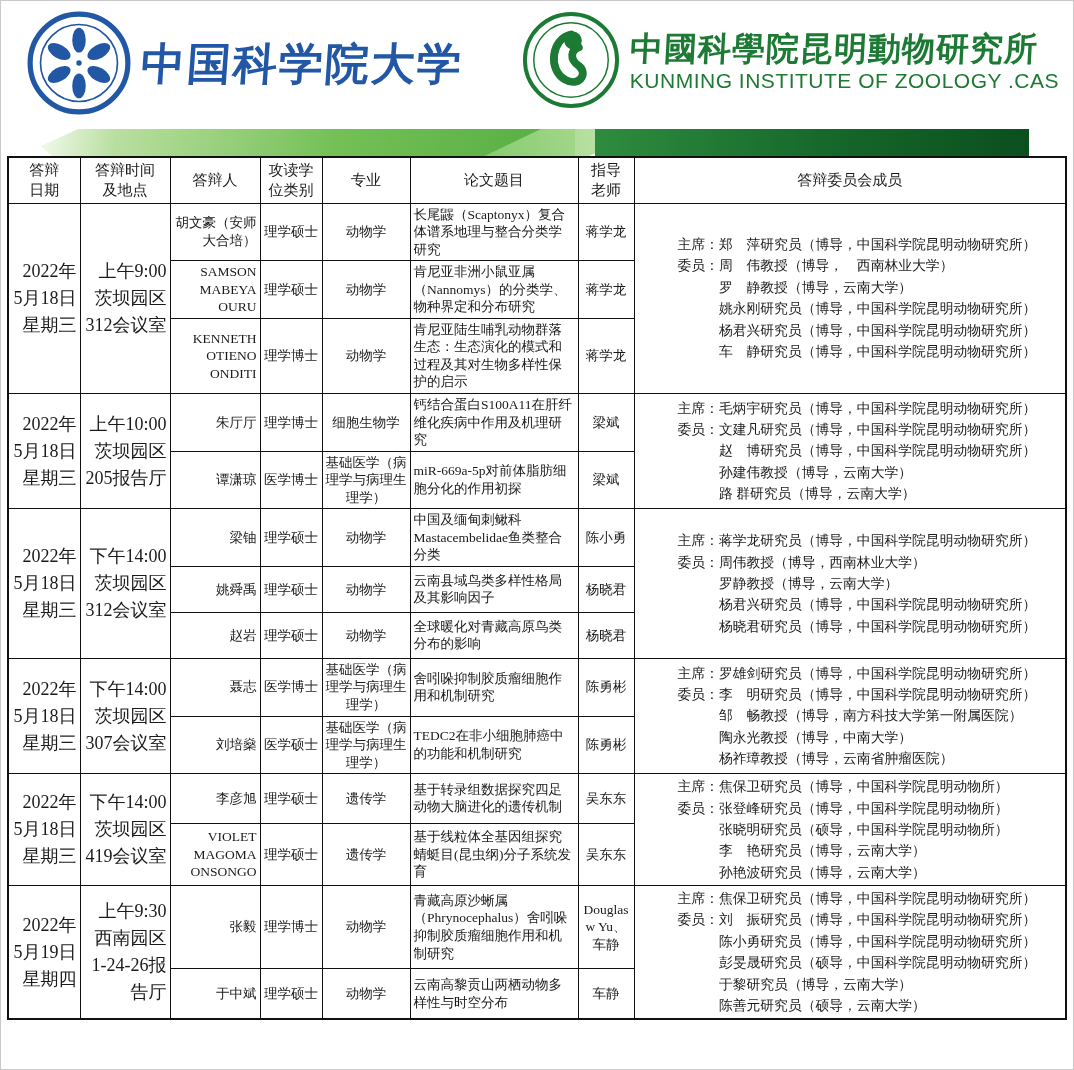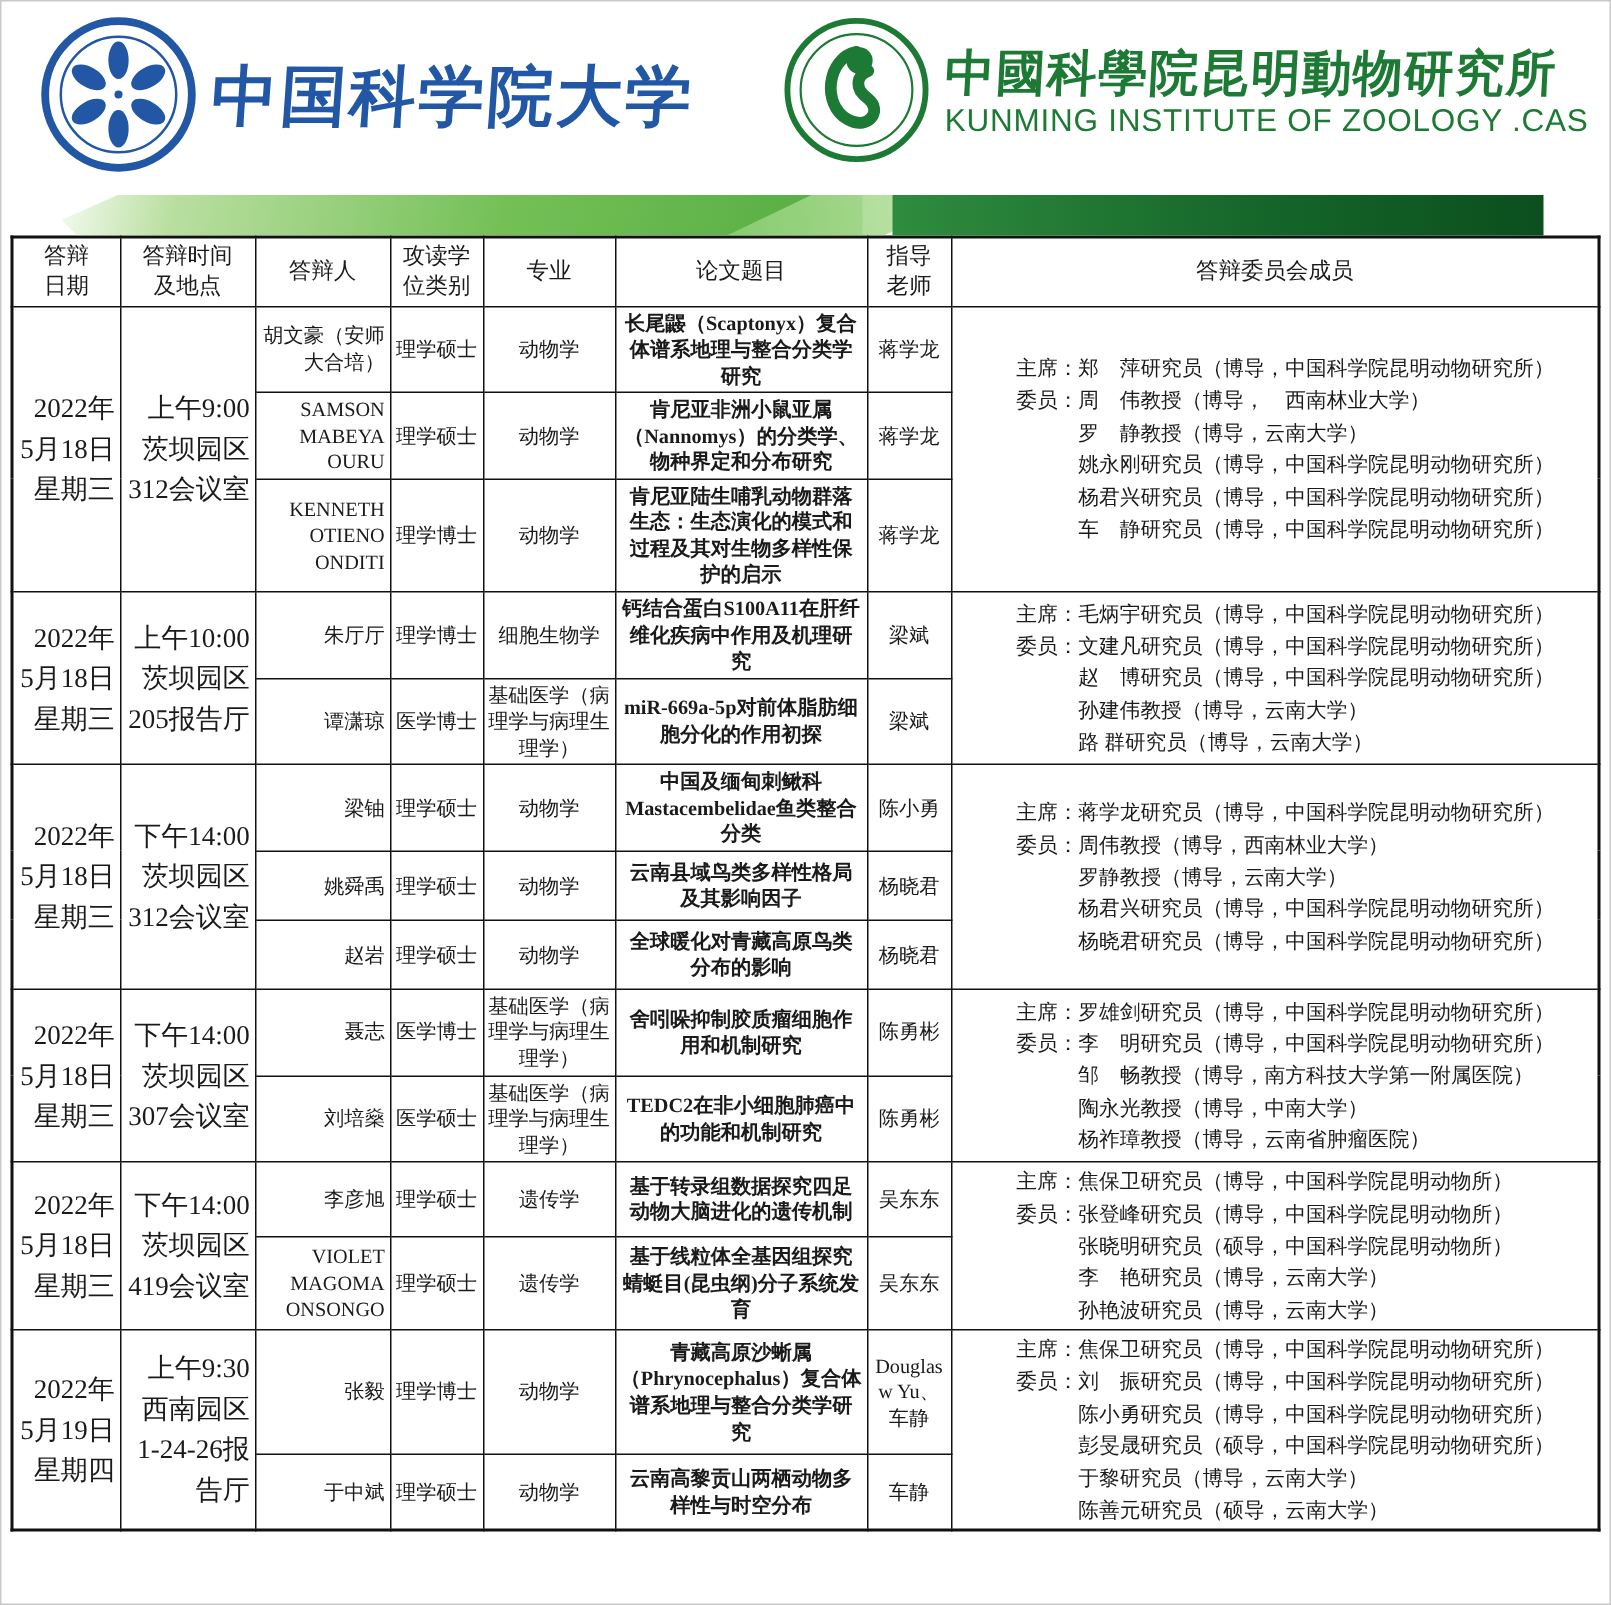--- a/index.html
+++ b/index.html
@@ -28,21 +28,21 @@
   .doc-title{margin:16px 0 10px 0;text-align:center;font-size:29px;font-weight:bold;color:#c00000;letter-spacing:1px;}
   
   table.def{border-collapse:collapse;margin:0 auto;width:1058px;table-layout:fixed;}
   table.def th,table.def td{border:1px solid #111;vertical-align:middle;padding:2px 3px;box-sizing:border-box;}
   table.def{border:2px solid #111;}
   thead th{font-size:15px;font-weight:normal;text-align:center;white-space:pre-line;height:46px;line-height:1.35;}
   td{font-size:13.5px;line-height:1.3;}
   .c-date,.c-venue{text-align:right;white-space:pre-line;font-size:18px;line-height:1.5;}
   .c-name{text-align:right;white-space:pre-line;}
   .c-degree,.c-major,.c-advisor{text-align:center;margin-left:45px;}
-  .c-title{text-align:center;font-weight:bold;}
+  .c-title{}
   .c-comm{padding:4px 2px 4px 6px;}
   .comm-line{font-size:13.8px;line-height:1.55;white-space:pre-wrap;margin-left:40px;}
   
   tbody td{height:46px;}
 </style>
 </head>
 <body>
 
 <div class="page">
 
@@ -278,21 +278,21 @@
         <tr>
           <td class="c-date" rowspan="2">2022年
 5月19日
 星期四</td>
           <td class="c-venue" rowspan="2">上午9:30
 西南园区
 1-24-26报告厅</td>
           <td class="c-name">张毅</td>
           <td class="c-degree">理学博士</td>
           <td class="c-major">动物学</td>
-          <td class="c-title">青藏高原沙蜥属（Phrynocephalus）复合体谱系地理与整合分类学研究</td>
+          <td class="c-title">青藏高原沙蜥属（Phrynocephalus）舍吲哚抑制胶质瘤细胞作用和机制研究</td>
           <td class="c-advisor">Douglas w Yu、车静</td>
           <td class="c-comm" rowspan="2">
             <div class="comm-line">主席：焦保卫研究员（博导，中国科学院昆明动物研究所）</div>
             <div class="comm-line">委员：刘　振研究员（博导，中国科学院昆明动物研究所）</div>
             <div class="comm-line">　　　陈小勇研究员（博导，中国科学院昆明动物研究所）</div>
             <div class="comm-line">　　　彭旻晟研究员（硕导，中国科学院昆明动物研究所）</div>
             <div class="comm-line">　　　于黎研究员（博导，云南大学）</div>
             <div class="comm-line">　　　陈善元研究员（硕导，云南大学）</div>
           </td>
         </tr>

